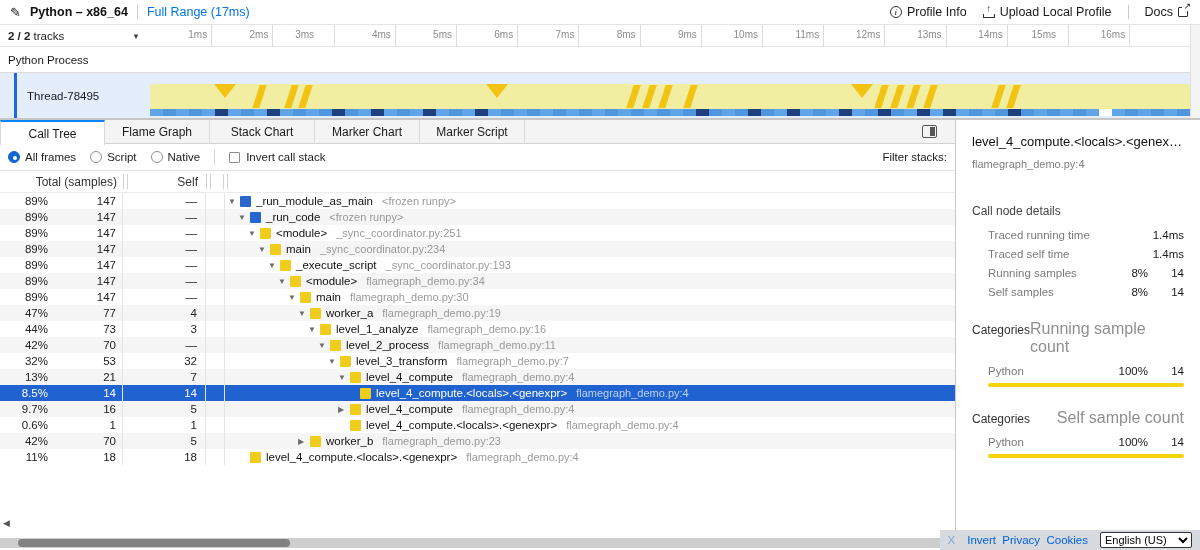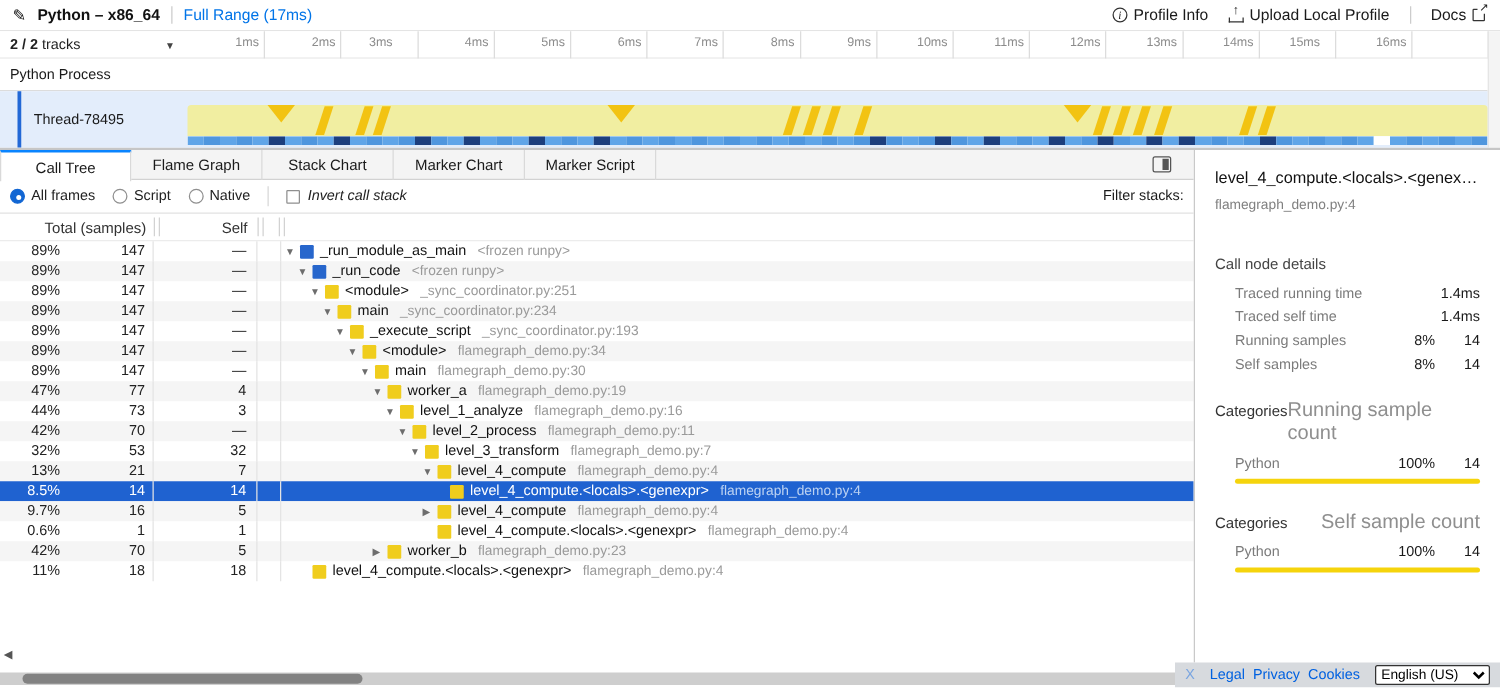--- a/index.html
+++ b/index.html
@@ -70,21 +70,21 @@
   #panel-toggle:after { content:""; position:absolute; right:1px; top:1px; width:5px; height:9px; background:#555; }
 
   #settings-row { display:flex; align-items:center; height:27px; border-bottom:1px solid #e2e2e2;
     font-size:11.5px; padding-left:8px; background:#fff; }
   .radio-group { display:flex; align-items:center; gap:14px; }
   .radio-item { display:flex; align-items:center; gap:5px; cursor:pointer; }
   .radio { width:12px; height:12px; border-radius:50%; background:#fff; border:1px solid #8f8f8f; position:relative; }
   .radio.checked { background:#1266d3; border:1px solid #1266d3; }
   .radio.checked:after { content:""; position:absolute; left:4px; top:4px; width:4px; height:4px; border-radius:50%; background:#fff; }
   .settings-div { width:1px; height:16px; background:#d7d7d7; margin:0 14px; }
-  .chk-item { display:flex; align-items:center; gap:6px; cursor:pointer;font-style:italic; }
+  .chk-item { display:flex; align-items:center; gap:6px; cursor:pointer; }
   .checkbox { width:11px; height:11px; border:1px solid #8f8f8f; background:#fff; border-radius:1px; }
   #filter-wrap { margin-left:auto; display:flex; align-items:center; gap:7px; padding-right:8px; }
   #filter-label { color:#1a1a1a; }
   #filter-box { position:relative; }
   #filter-input { width:298px; height:19px; border:1px solid #9a9a9a; border-radius:2px;
     font-size:12px; padding:0 4px 0 22px; color:#222; font-family:"Liberation Sans",sans-serif; }
   #filter-input::placeholder { color:#9c9c9c; }
   .mag-ic { position:absolute; left:5px; top:4px; width:8px; height:8px; border:1.5px solid #8a8a8a; border-radius:50%; }
   .mag-ic:after { content:""; position:absolute; left:6px; top:7px; width:5px; height:1.5px; background:#8a8a8a; transform:rotate(45deg); }
 
@@ -672,17 +672,17 @@
             <span class="sb-pct">100%</span>
             <span class="sb-val">14</span>
           </div>
           <div class="cat-bar" style="background: rgb(245, 212, 12);"></div>
         </div>
     </div>
   </div>
 
   <div id="footer">
     <span class="dismiss">X</span>
-    <span id="footer-links"><a href="#">Legal</a>&nbsp;&nbsp;<a href="#">Privacy</a>&nbsp;&nbsp;<a href="#">Cookies</a></span>
+    <span id="footer-links"><a href="#">Invert</a>&nbsp;&nbsp;<a href="#">Privacy</a>&nbsp;&nbsp;<a href="#">Cookies</a></span>
     <select id="lang-select"><option>English (US)</option></select>
   </div>
 
 </div>
 
 </body></html>

